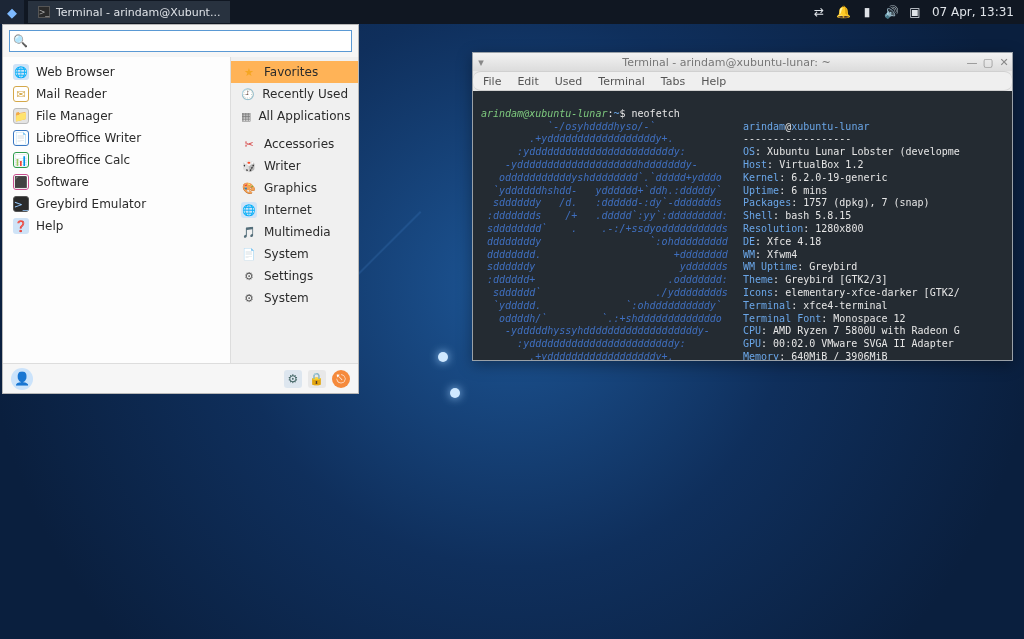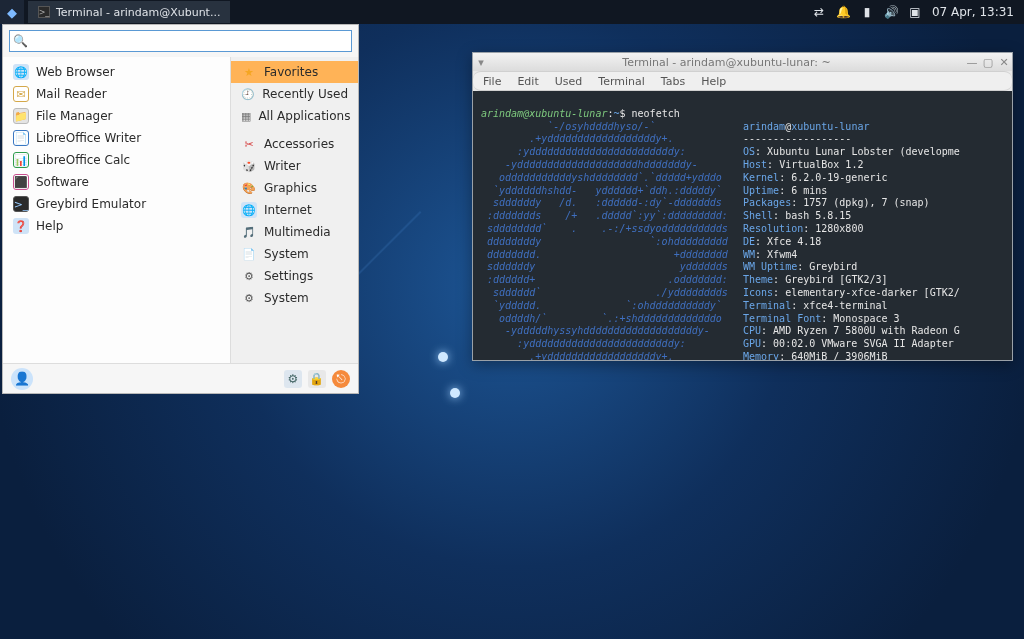--- a/index.html
+++ b/index.html
@@ -260,20 +260,20 @@
 <span class="c-b">Uptime</span><span class="c-w">: 6 mins</span>
 <span class="c-b">Packages</span><span class="c-w">: 1757 (dpkg), 7 (snap)</span>
 <span class="c-b">Shell</span><span class="c-w">: bash 5.8.15</span>
 <span class="c-b">Resolution</span><span class="c-w">: 1280x800</span>
 <span class="c-b">DE</span><span class="c-w">: Xfce 4.18</span>
 <span class="c-b">WM</span><span class="c-w">: Xfwm4</span>
 <span class="c-b">WM Uptime</span><span class="c-w">: Greybird</span>
 <span class="c-b">Theme</span><span class="c-w">: Greybird [GTK2/3]</span>
 <span class="c-b">Icons</span><span class="c-w">: elementary-xfce-darker [GTK2/</span>
 <span class="c-b">Terminal</span><span class="c-w">: xfce4-terminal</span>
-<span class="c-b">Terminal Font</span><span class="c-w">: Monospace 3</span>
+<span class="c-b">Terminal Font</span><span class="c-w">: Monospace 12</span>
 <span class="c-b">CPU</span><span class="c-w">: AMD Ryzen 7 5800U with Radeon G</span>
 <span class="c-b">GPU</span><span class="c-w">: 00:02.0 VMware SVGA II Adapter</span>
 <span class="c-b">Memory</span><span class="c-w">: 640MiB / 3906MiB</span>
 
 </div></div>
   </div>
 </div>
 
 </body></html>

